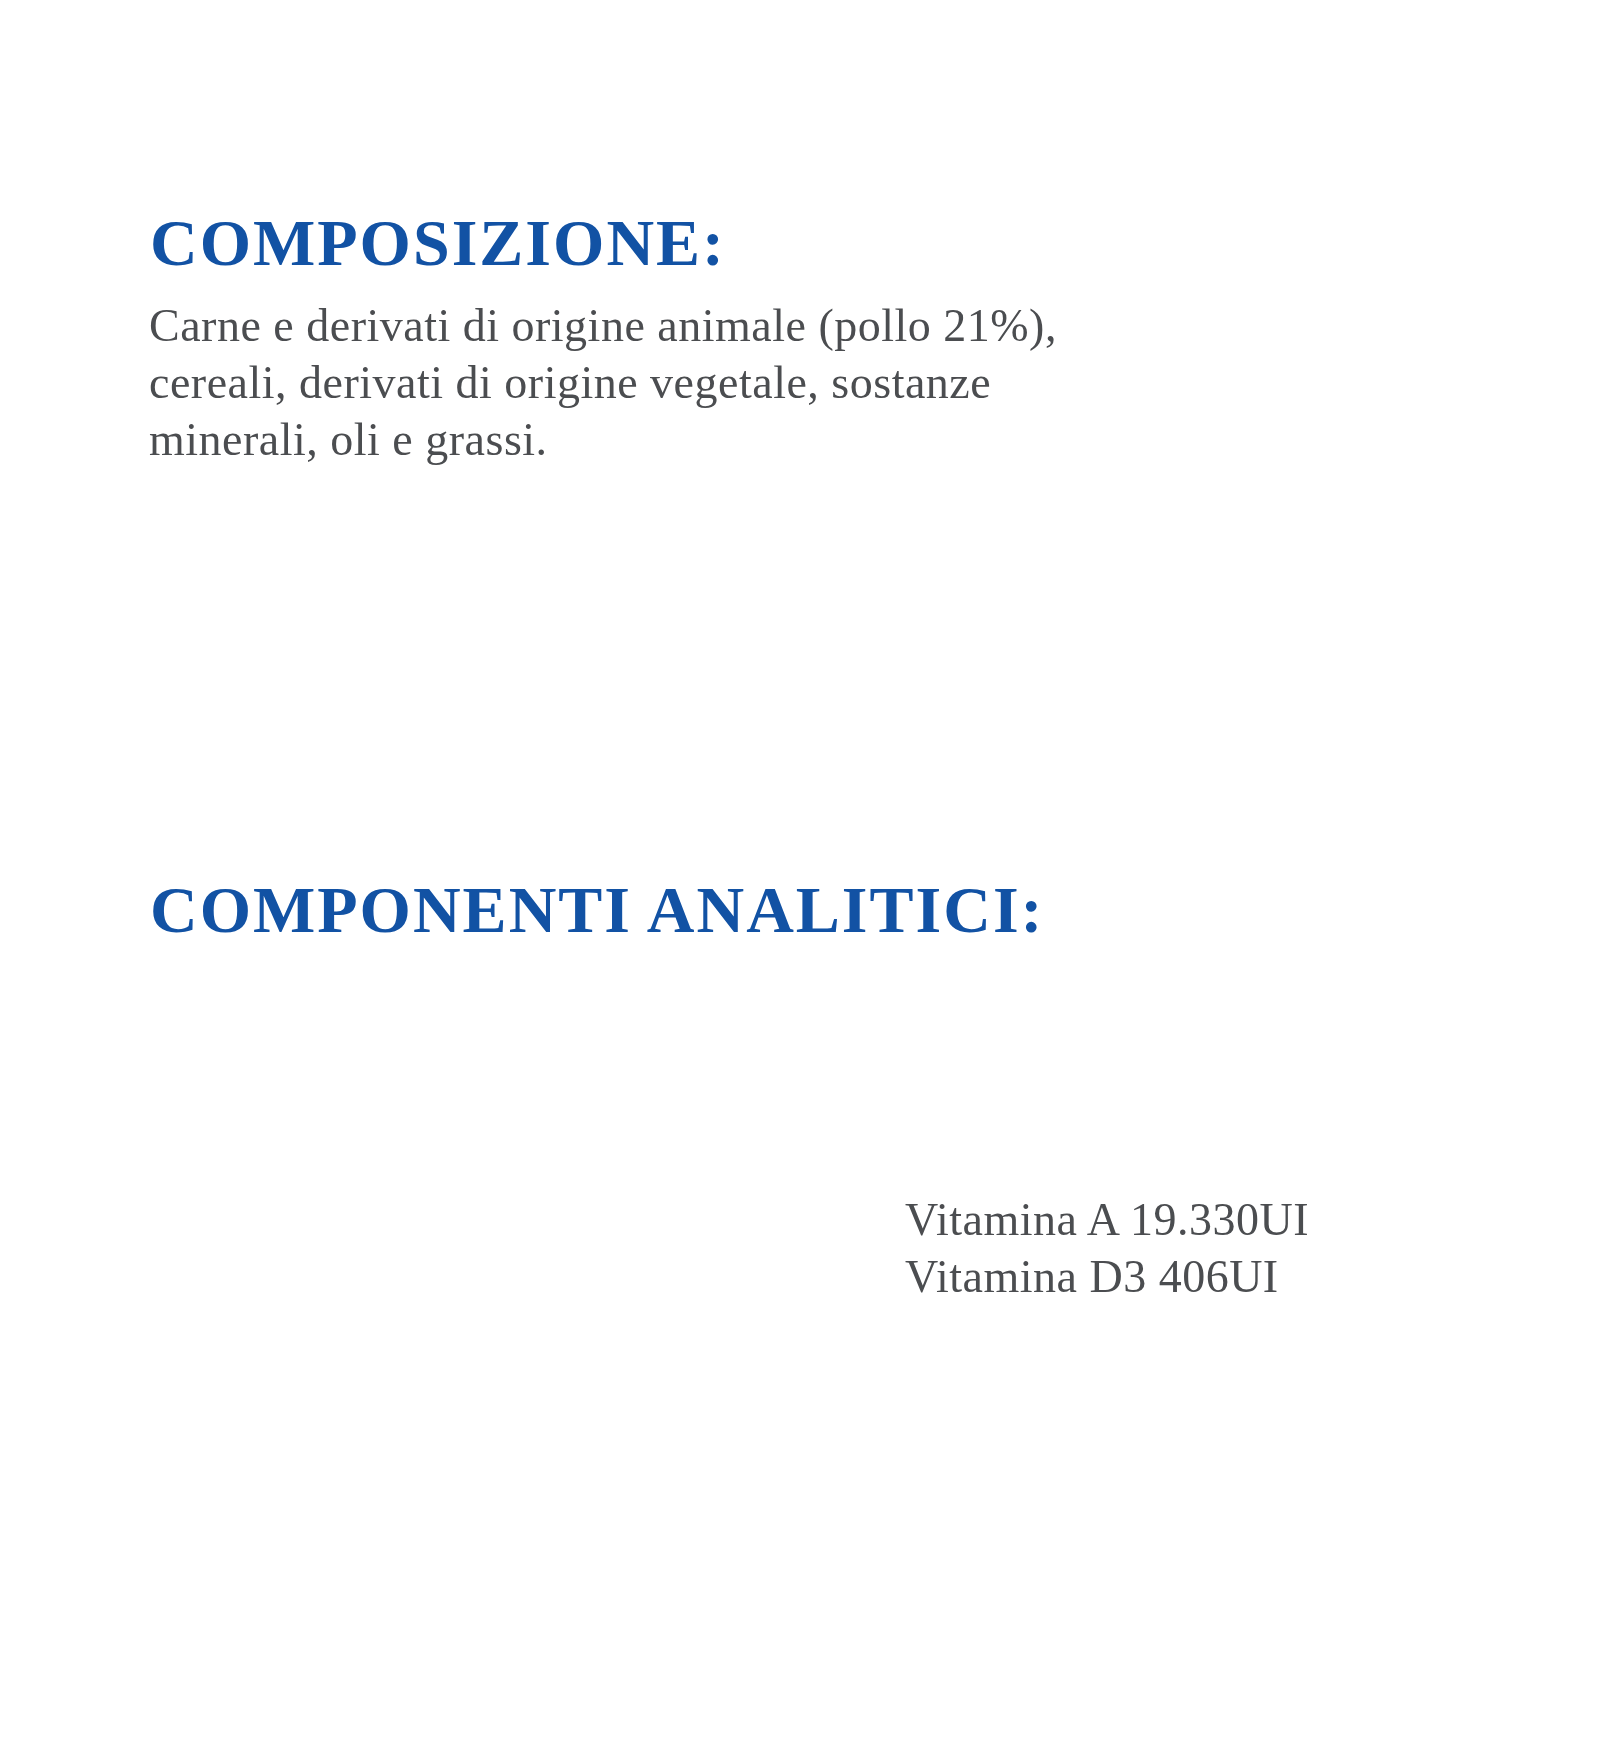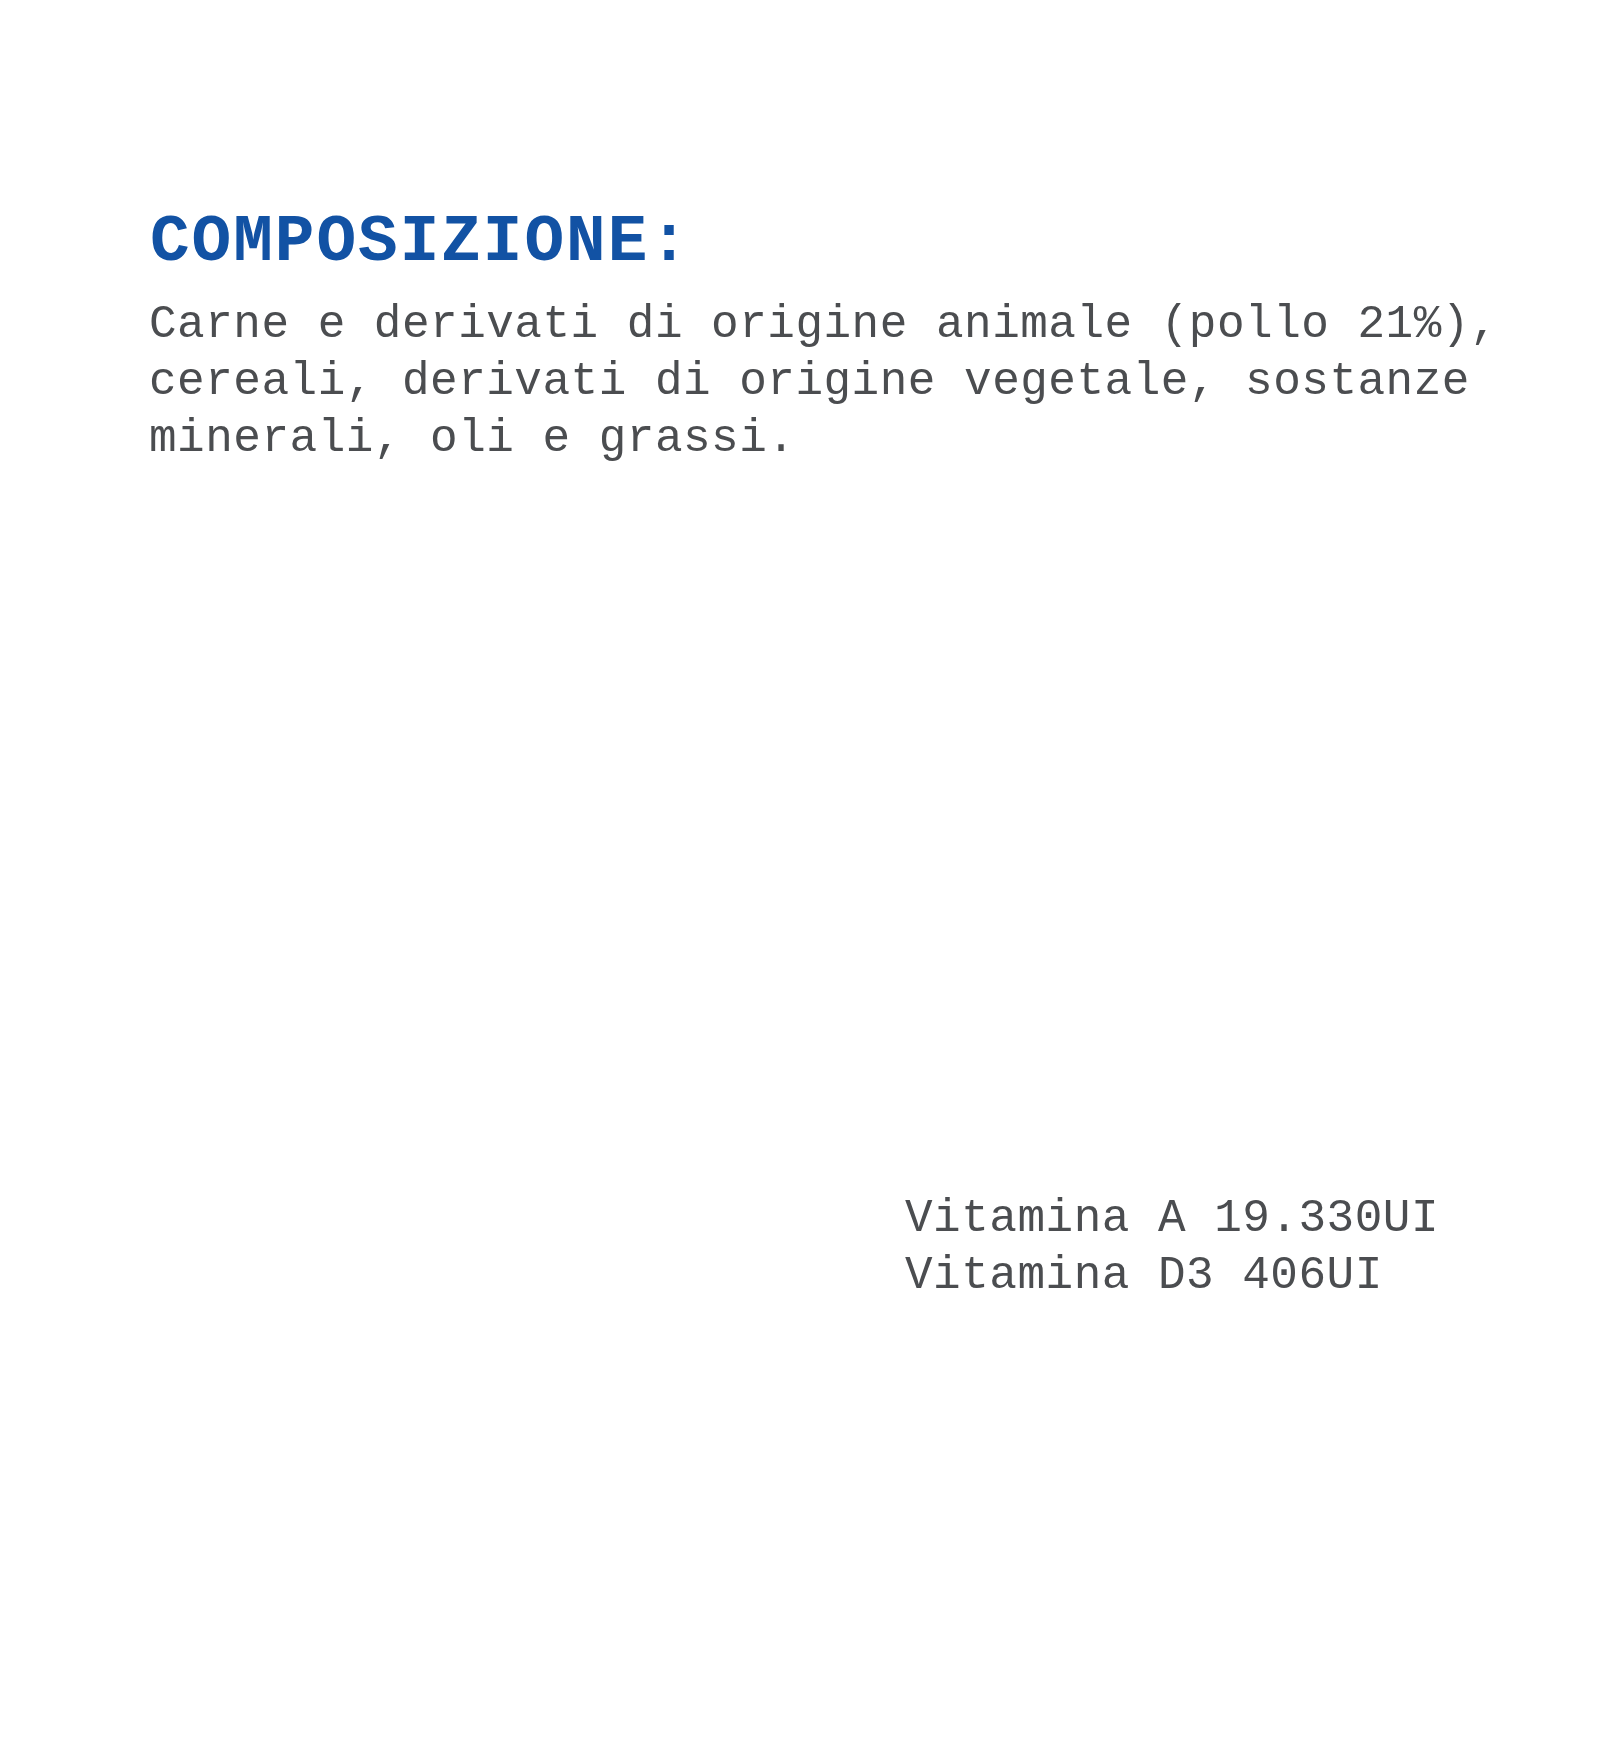--- a/index.html
+++ b/index.html
@@ -10,21 +10,21 @@
     --page-bg: #ffffff;
   }
   * { margin: 0; padding: 0; box-sizing: border-box; }
   html, body { background: #ffffff; }
   .page {
     position: relative;
     width: 1600px;
     height: 1356px;
     background: var(--page-bg);
     overflow: hidden;
-    font-family: Liberation Mono, monospace;
+    font-family: Liberation Serif, serif;
   }
   .heading {
     position: absolute;
     left: 150px;
     color: var(--brand-blue);
     font-weight: bold;
     font-size: 66px;
     letter-spacing: 2px;
     line-height: 76px;
     white-space: pre-line;
@@ -63,20 +63,21 @@
 <body>
 
 <div class="page">
 
   <div class="heading heading-composizione">COMPOSIZIONE:</div>
 
   <div class="body-text composition-body">Carne e derivati di origine animale (pollo 21%),
 cereali, derivati di origine vegetale, sostanze
 minerali, oli e grassi.</div>
 
+  <div class="heading heading-analitici">COMPONENTI ANALITICI:</div>
 
 
   <div class="body-text per-kg-block">
     <div>Vitamina A 19.330UI
 Vitamina D3 406UI</div>
   </div>
 
   <div class="bottom-bar"></div>
 
 </div>

